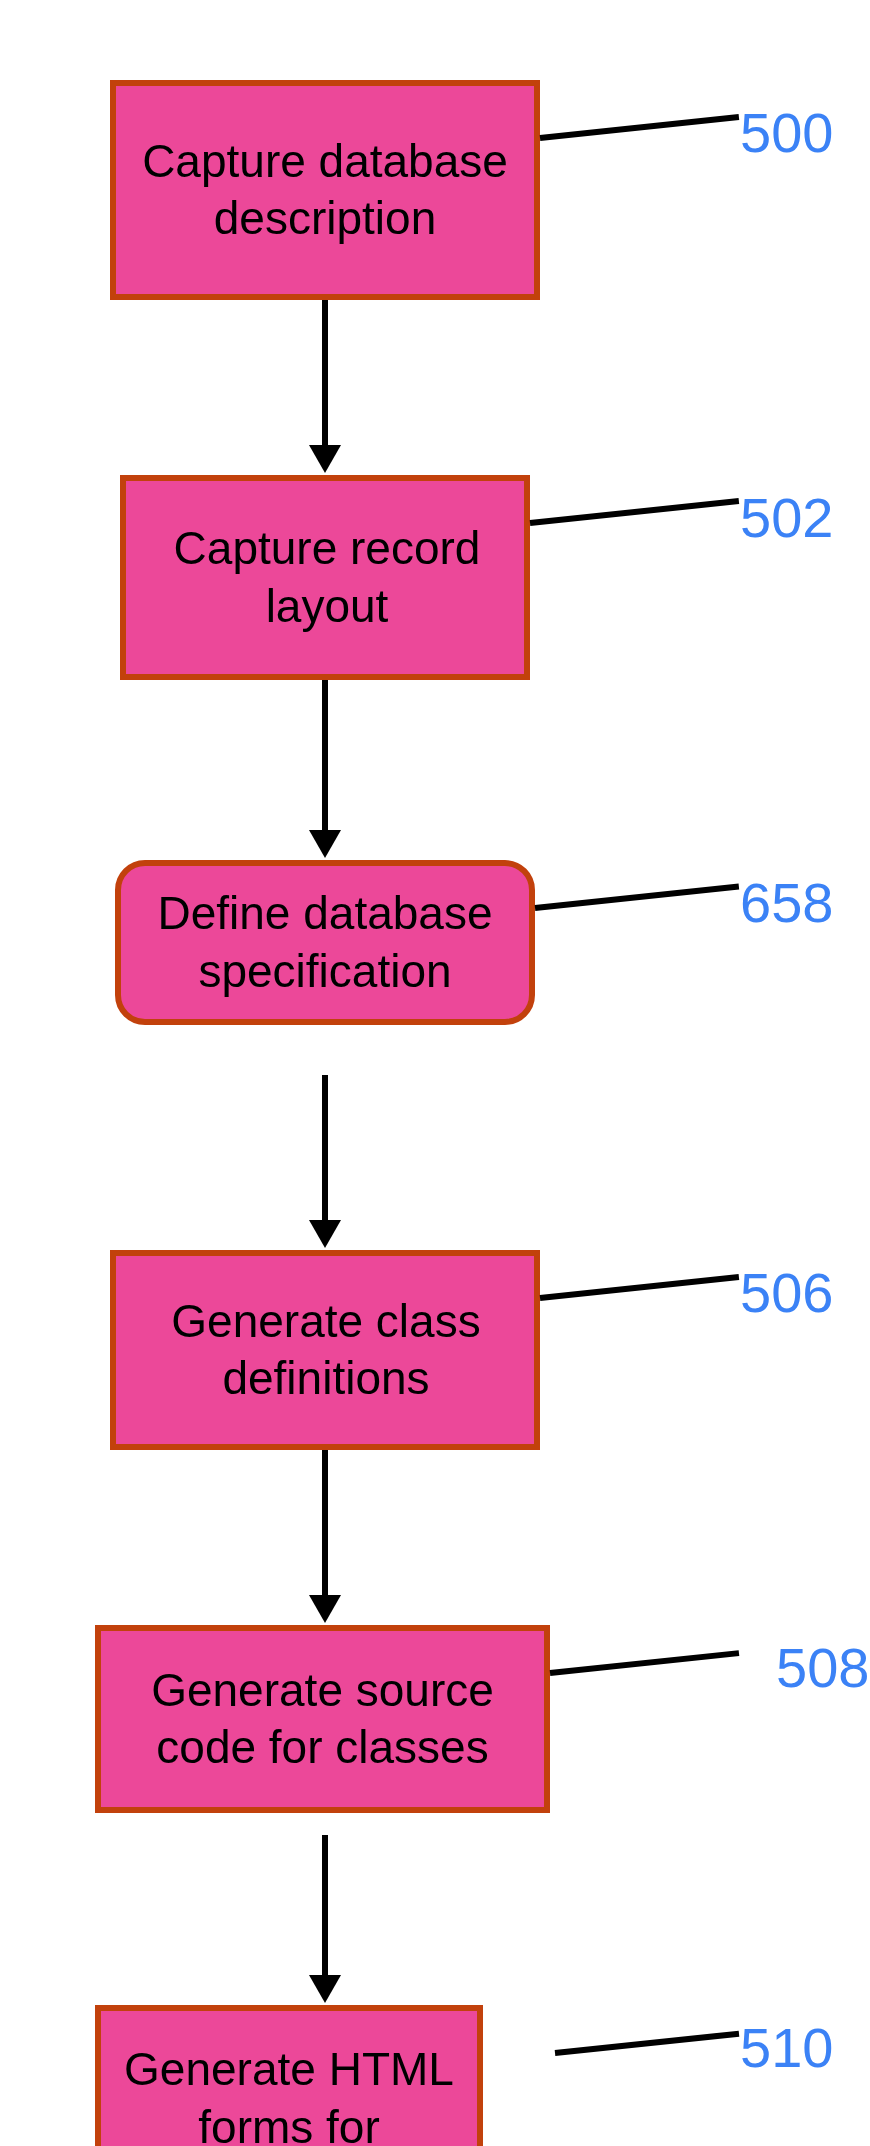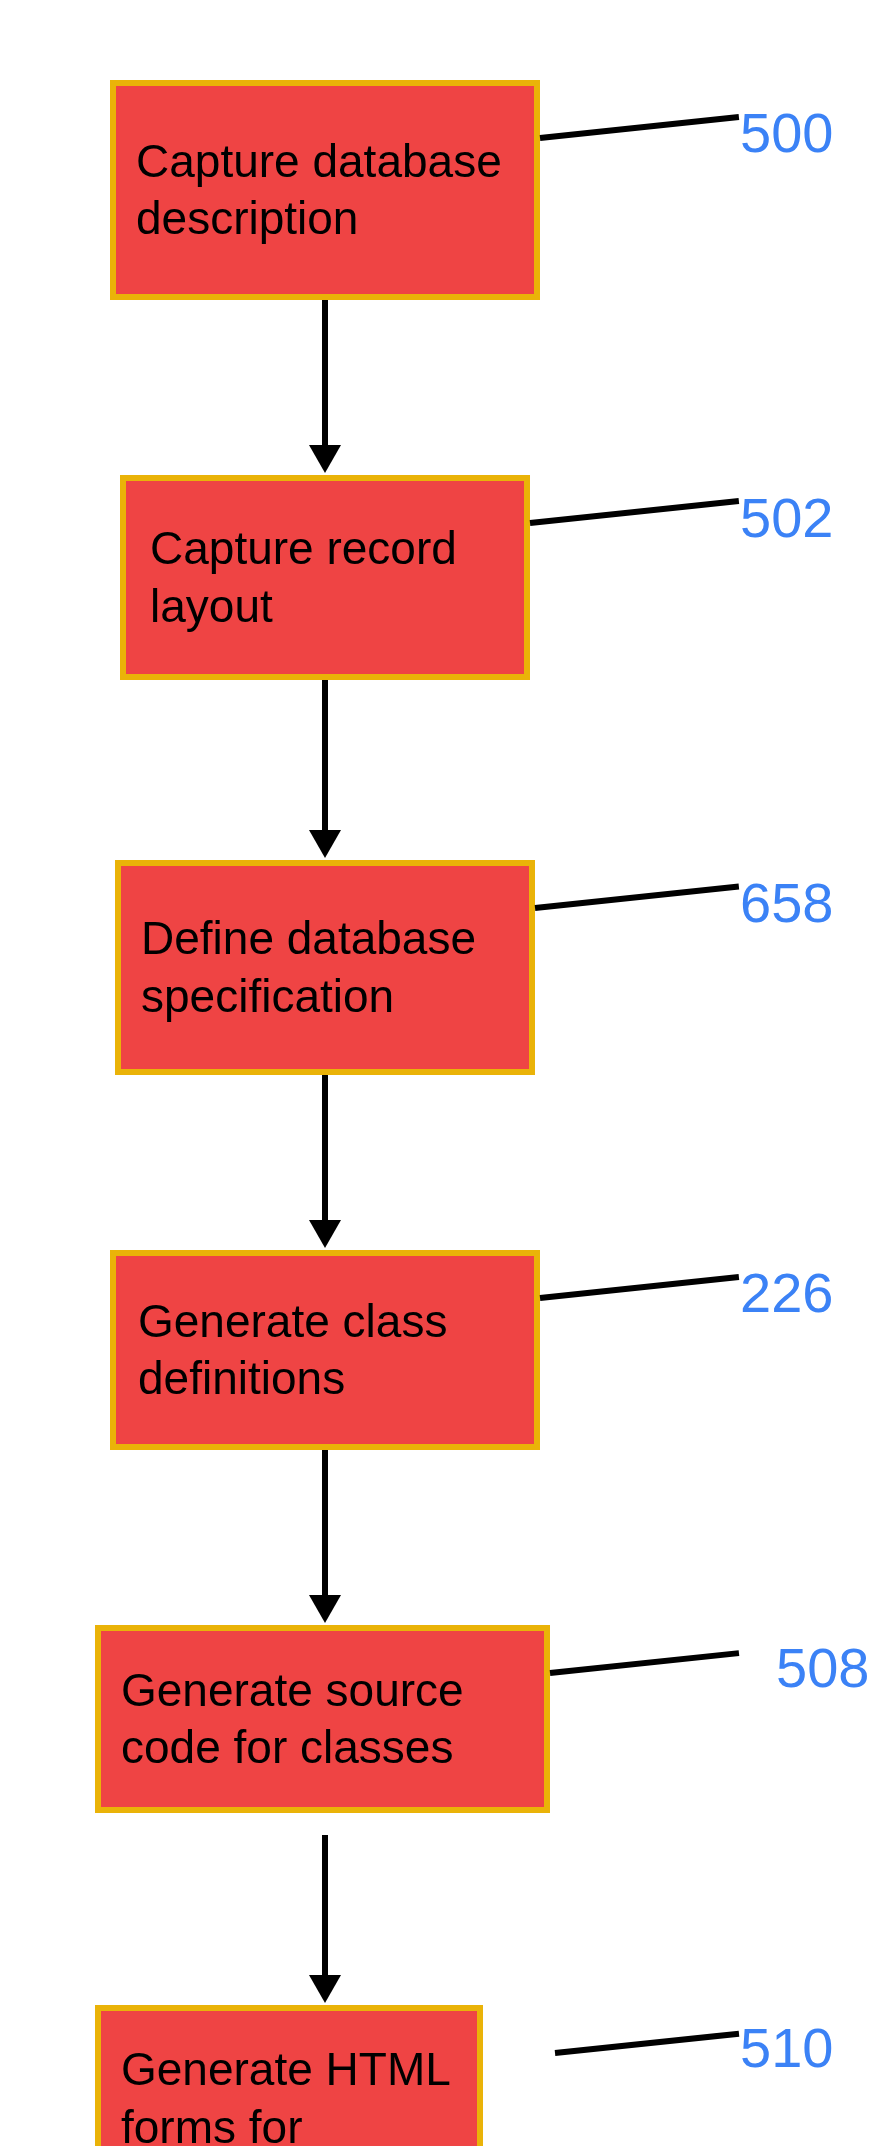--- a/index.html
+++ b/index.html
@@ -8,26 +8,26 @@
     background: #ffffff;
     font-family: Arial, Helvetica, sans-serif;
   }
   .canvas {
     position: relative;
     width: 870px;
     height: 2146px;
   }
   .box {
     position: absolute;
-    border: 6px solid #eab308;
-    background: #ef4444;
+    border: 6px solid #c2410c;
+    background: #ec4899;
     display: flex;
     align-items: center;
     justify-content: center;
-    text-align: left;
+    text-align: center;
     font-size: 46px;
     line-height: 1.25;
     padding: 10px 20px;
     box-sizing: border-box;
   }
   .label {
     position: absolute;
     font-size: 56px;
     color: #3b82f6;
   }
@@ -65,34 +65,34 @@
 
   <div class="box" style="left:120px; top:475px; width:410px; height:205px;padding-left:24px;">
     <span>Capture record layout</span>
   </div>
   <div class="callout" style="left:530px; top:520px; width:210px; height:6px; transform: rotate(-6deg);"></div>
   <div class="label" style="left:740px; top:485px;">502</div>
 
   <div class="arrow-line" style="left:322px; top:680px; width:6px; height:150px;"></div>
   <div class="arrow-head" style="left:309px; top:830px;"></div>
 
-  <div class="box" style="left:115px; top:860px; width:420px; height:215px;">
+  <div class="box" style="left:115px; top:860px; width:420px; height:165px;border-radius:30px;">
     <span>Define database specification</span>
   </div>
   <div class="callout" style="left:535px; top:905px; width:205px; height:6px; transform: rotate(-6deg);"></div>
   <div class="label" style="left:740px; top:870px;">658</div>
 
   <div class="arrow-line" style="left:322px; top:1075px; width:6px; height:145px;"></div>
   <div class="arrow-head" style="left:309px; top:1220px;"></div>
 
   <div class="box" style="left:110px; top:1250px; width:430px; height:200px;padding-left:22px;">
     <span>Generate class definitions</span>
   </div>
   <div class="callout" style="left:540px; top:1295px; width:200px; height:6px; transform: rotate(-6deg);"></div>
-  <div class="label" style="left:740px; top:1260px;">226</div>
+  <div class="label" style="left:740px; top:1260px;">506</div>
 
   <div class="arrow-line" style="left:322px; top:1450px; width:6px; height:145px;"></div>
   <div class="arrow-head" style="left:309px; top:1595px;"></div>
 
   <div class="box" style="left:95px; top:1625px; width:455px; height:188px;">
     <span>Generate source code for classes</span>
   </div>
   <div class="callout" style="left:550px; top:1670px; width:190px; height:6px; transform: rotate(-6deg);"></div>
   <div class="label" style="left:776px; top:1635px;">508</div>
 

